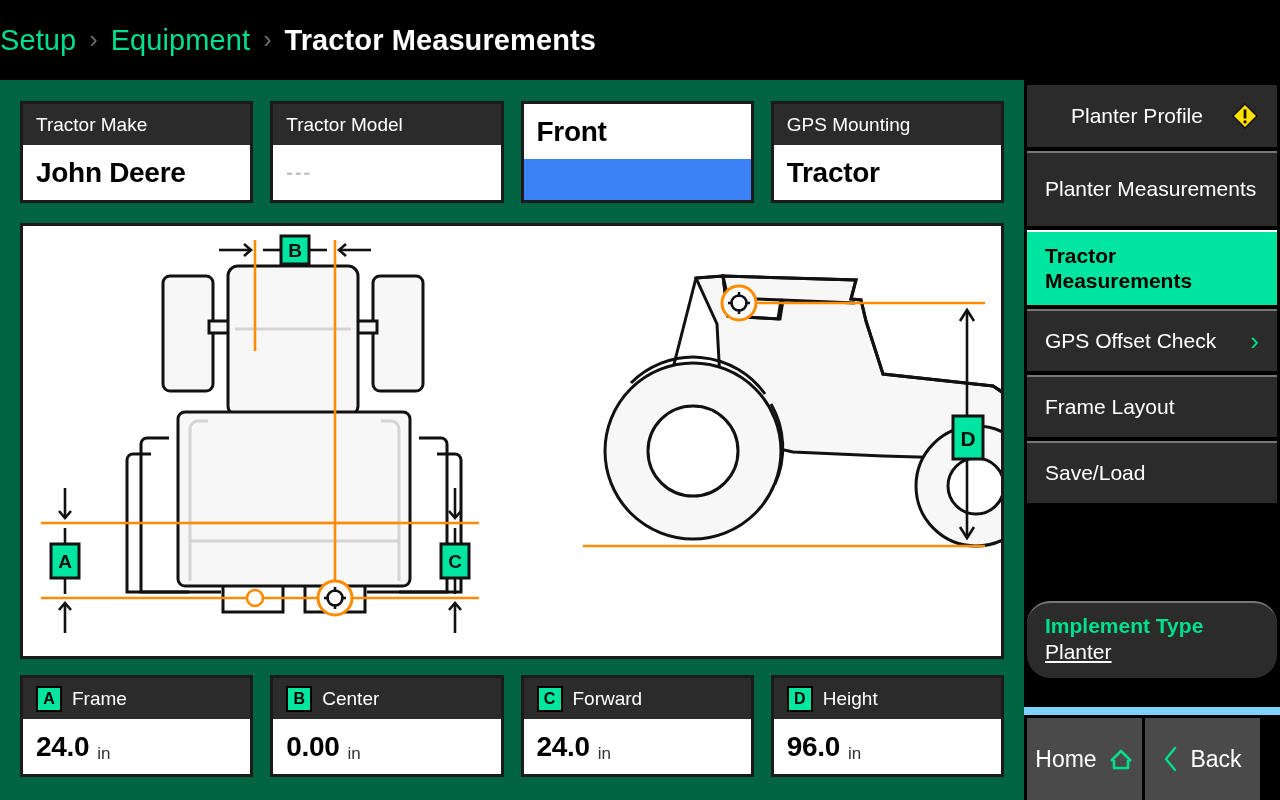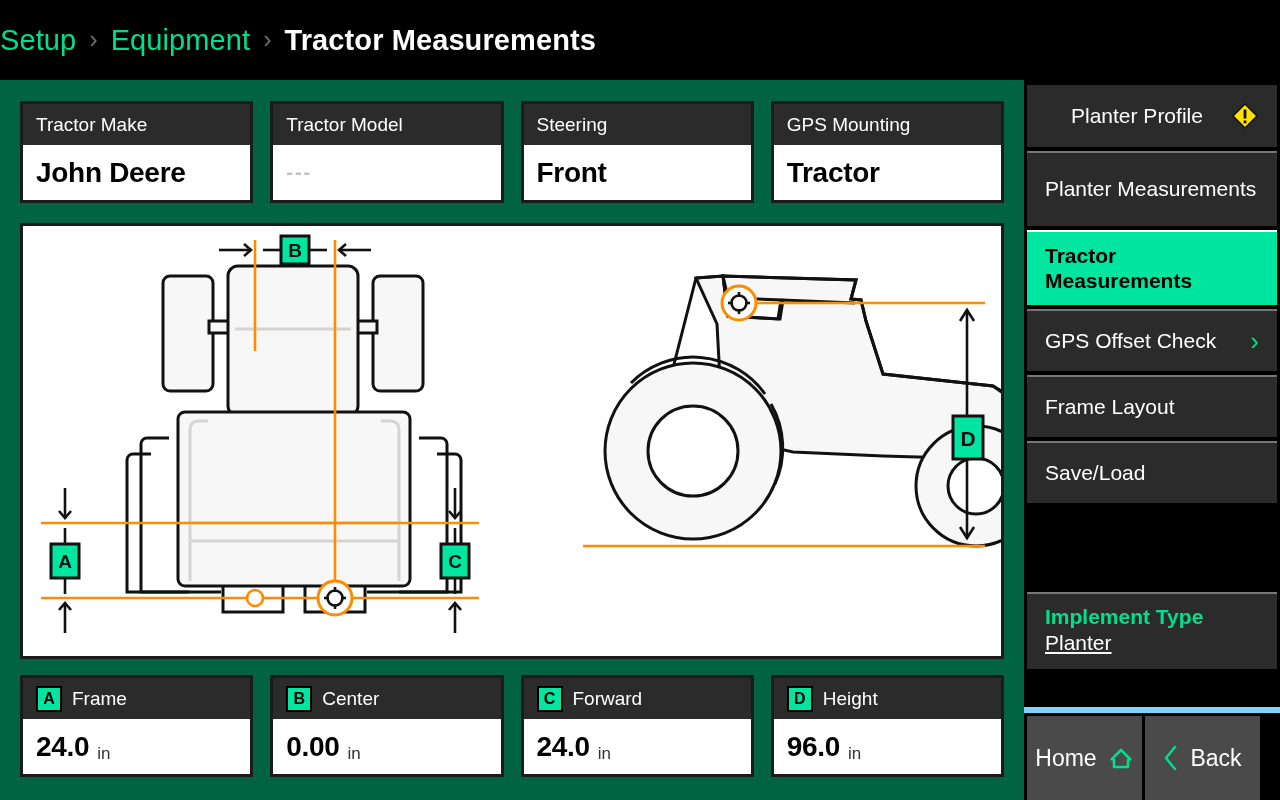--- a/index.html
+++ b/index.html
@@ -92,29 +92,30 @@
   .side-item.active .side-label { color:#000; font-weight:bold; }
   .warn-icon {
     width:28px; height:28px; flex:none;
     display:flex; align-items:center; justify-content:center;
   }
   .chev { color:#00E08C; font-size:26px; font-weight:300; line-height:1; flex:none; }
 
   .side-gap { height:84px; }
 
   .implement {
-    background:#2b2b2b; margin:1px 3px; padding:10px 18px 12px 18px;
+    background:#2b2b2b; margin:10px 3px; padding:10px 18px 12px 18px;
     border-top:2px solid #777;
+    border-radius:23px;
   }
   .implement-label { font-size:21px; font-weight:bold; color:#00E08C; line-height:1.25; }
   .implement-value { font-size:21px; color:#fff; line-height:1.25;text-decoration:underline; }
 
   .navbar {
     position:absolute; left:0; bottom:0; width:256px; height:93px;
-    display:flex; gap:3px; padding:3px 20px 0 3px; border-top:6px solid #7dd3fc;
+    display:flex; gap:3px; padding:3px 20px 0 3px; border-top:8px solid #7dd3fc;
   }
   .nav-btn {
     flex:1; background:#4a4a4a; display:flex; align-items:center;
     justify-content:center; gap:11px; font-size:23px; color:#fff;
   }
   .nav-ico { display:flex; align-items:center; color:#00E08C; }
 </style>
 </head>
 <body>
 
@@ -168,23 +169,20 @@
     <div class="field">
       <div class="field-head">
         <span class="field-label">Tractor Model</span>
       </div>
       <div class="field-body">
         <span class="field-value empty">---</span>
       </div>
     </div>
 
     <div class="field">
-      <div class="field-head">
-        <span class="field-label">Steering</span>
-      </div>
       <div class="field-body">
         <span class="field-value">Front</span>
       </div>
     </div>
 
     <div class="field">
       <div class="field-head">
         <span class="field-label">GPS Mounting</span>
       </div>
       <div class="field-body">

